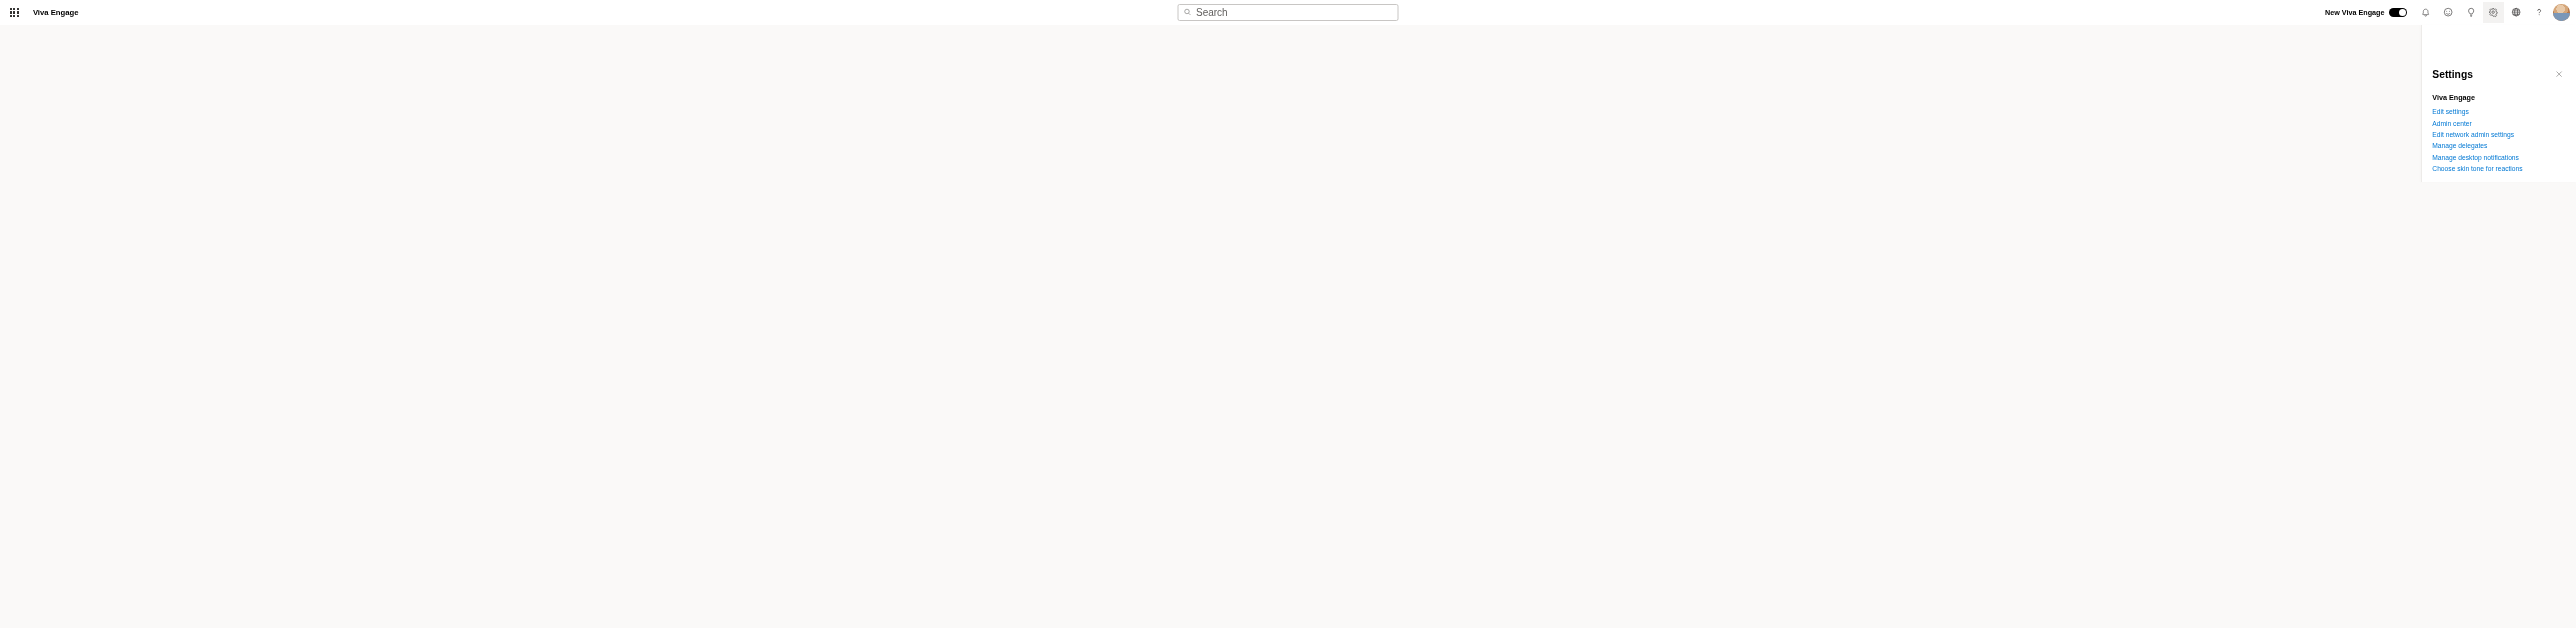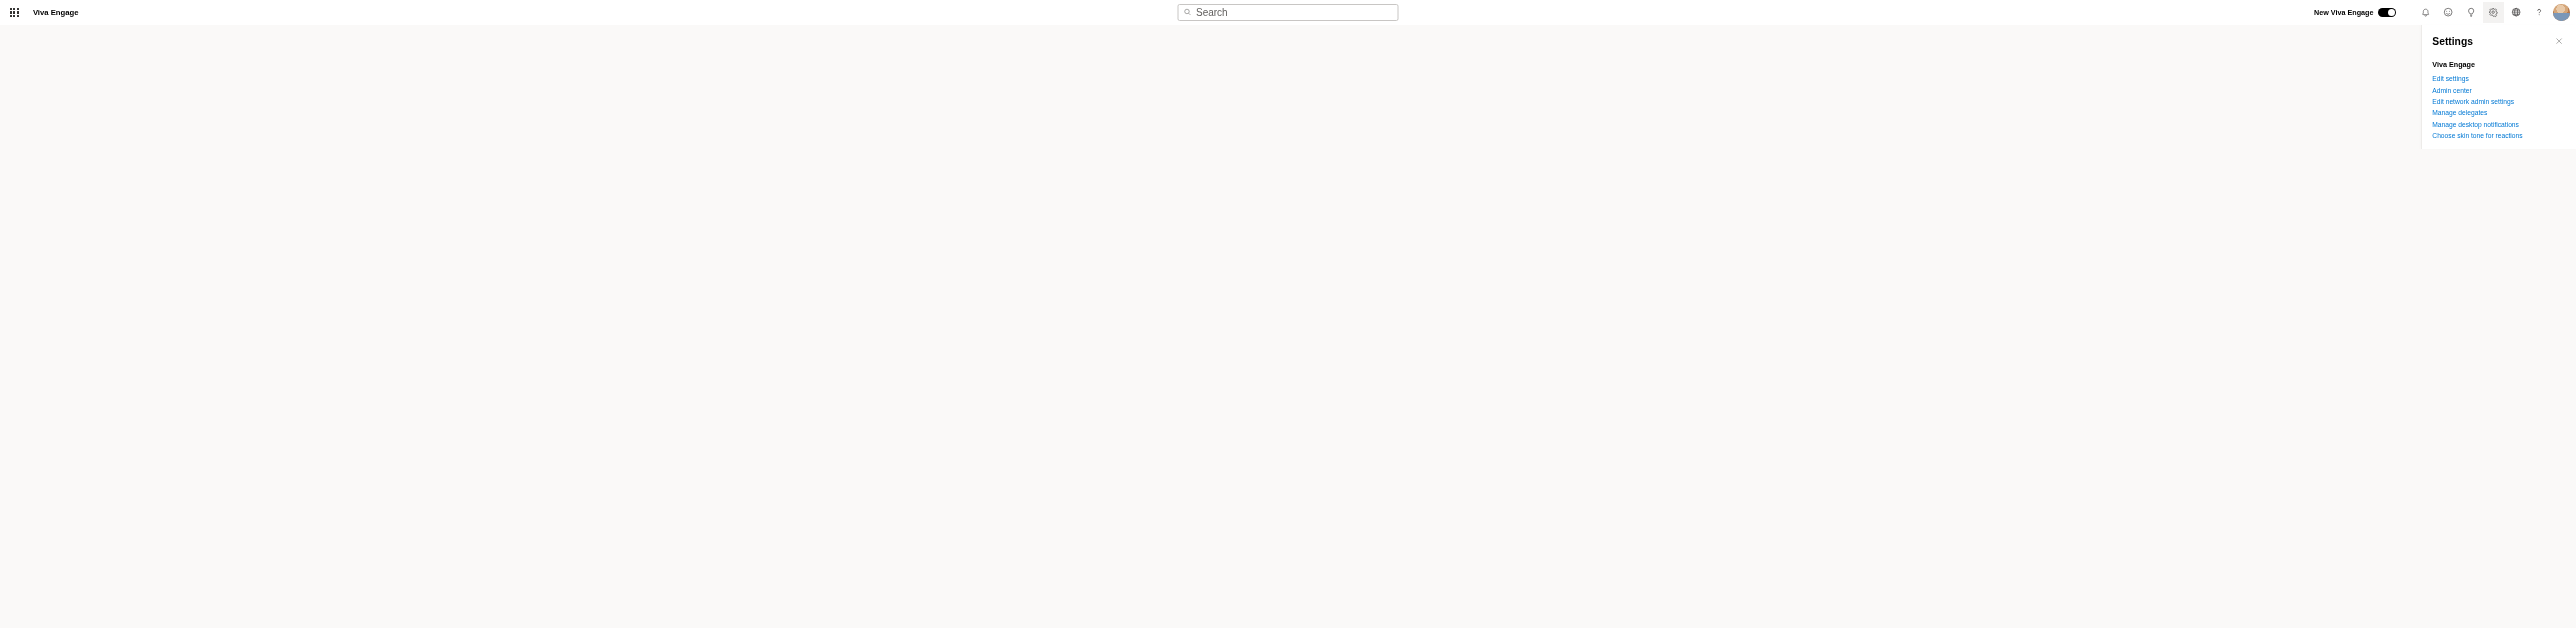--- a/index.html
+++ b/index.html
@@ -69,21 +69,21 @@
   .header-right {
     margin-left: auto;
     display: flex;
     align-items: center;
     gap: 2.1px;
   }
   .new-toggle-wrap {
     display: flex;
     align-items: center;
     gap: 4.1px;
-    margin-right: 17px;
+    margin-right: 6px;
   }
   .new-toggle-label { font-size: 7.2px; font-weight: 600; color: #000; }
   .toggle {
     width: 18.5px; height: 9.3px;
     border-radius: 5.2px;
     background: #000;
     position: relative;
     cursor: pointer;
   }
   .toggle::after {
@@ -132,20 +132,21 @@
     background: #ffffff;
     padding: 10.3px 10.3px 8.2px 10.3px;
     border-left: 0.5px solid #edebe9;
     box-shadow: -1px 0 3.1px rgba(0,0,0,0.02);
   }
   .panel-header {
     display: flex;
     align-items: center;
     justify-content: space-between;
     margin-bottom: 12.4px;
+    margin-top: 33px;
   }
   .panel-title { font-size: 10.3px; font-weight: 700; color: #000; }
   .panel-close {
     width: 12.4px; height: 12.4px;
     display: flex; align-items: center; justify-content: center;
     background: transparent; border: none; cursor: pointer;
     color: #605e5c;
   }
 
   .panel-section-heading {

